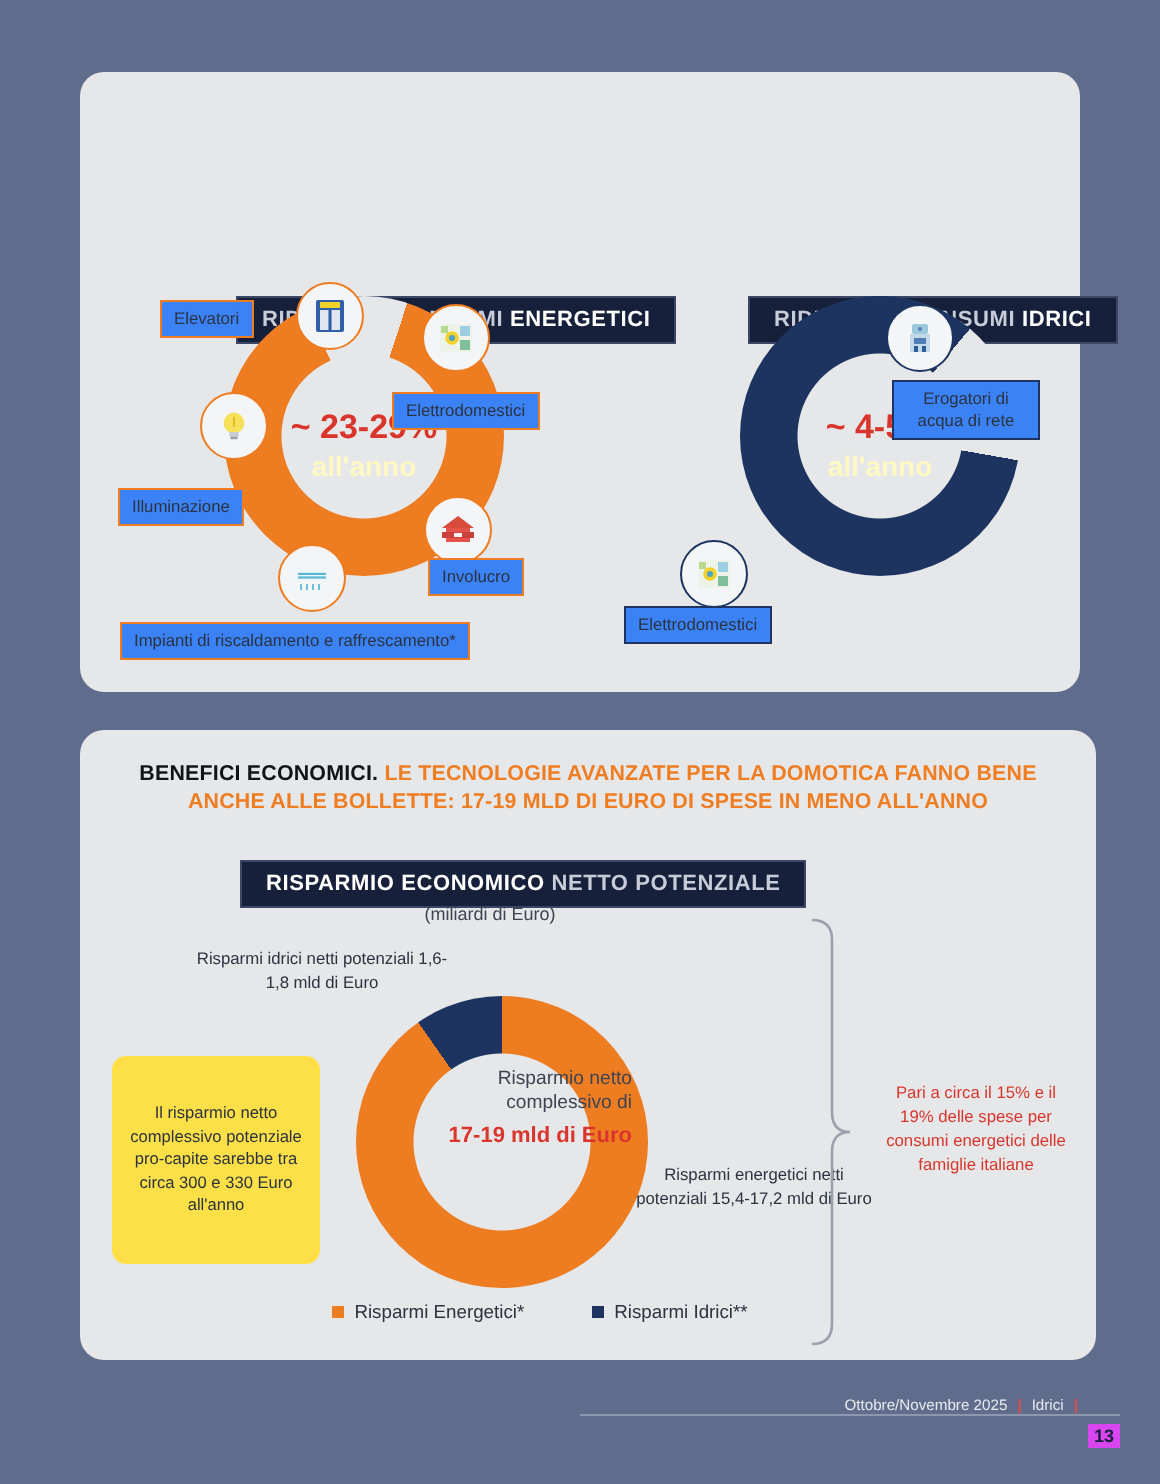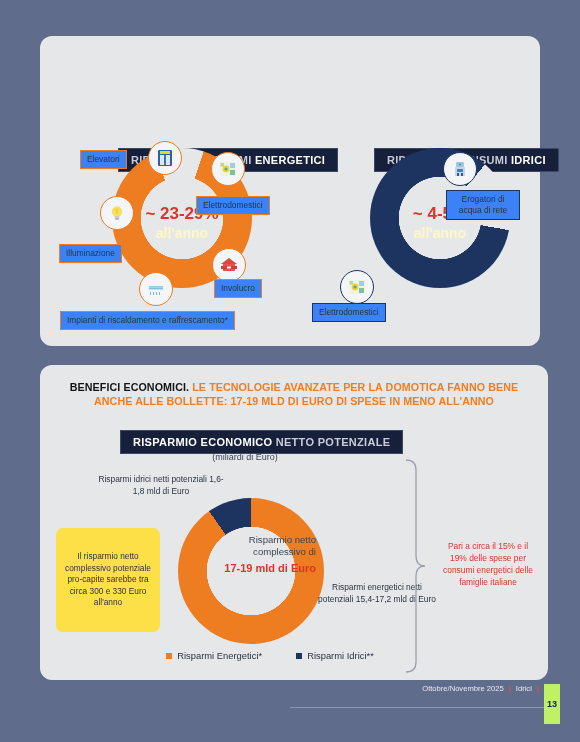--- a/index.html
+++ b/index.html
@@ -156,22 +156,22 @@
   .sw-navy   { background: #1d3461; }
 
   
   #footer {
     position: absolute; right: 20px; bottom: 18px;
     display: flex; align-items: center; gap: 5px;
     font-size: 7.6px; color: #e8eaee;
   }
   #footer .bar { color: #e04a46; font-weight: bold; }
   #footer .pageno {
-    background: #bef264; color: #17203a; font-weight: bold;
-    font-size: 9px; padding: 15px 3px; margin-top: 32px;
+    background: #d946ef; color: #17203a; font-weight: bold;
+    font-size: 9px; padding: 1px 3px; margin-top: 32px;
   }
   #footer-rule {
     position: absolute; left: 290px; right: 20px; bottom: 34px;
     height: 1px; background: #8d97b0;
   }
 </style>
 </head>
 <body>
 
 <div class="page">

